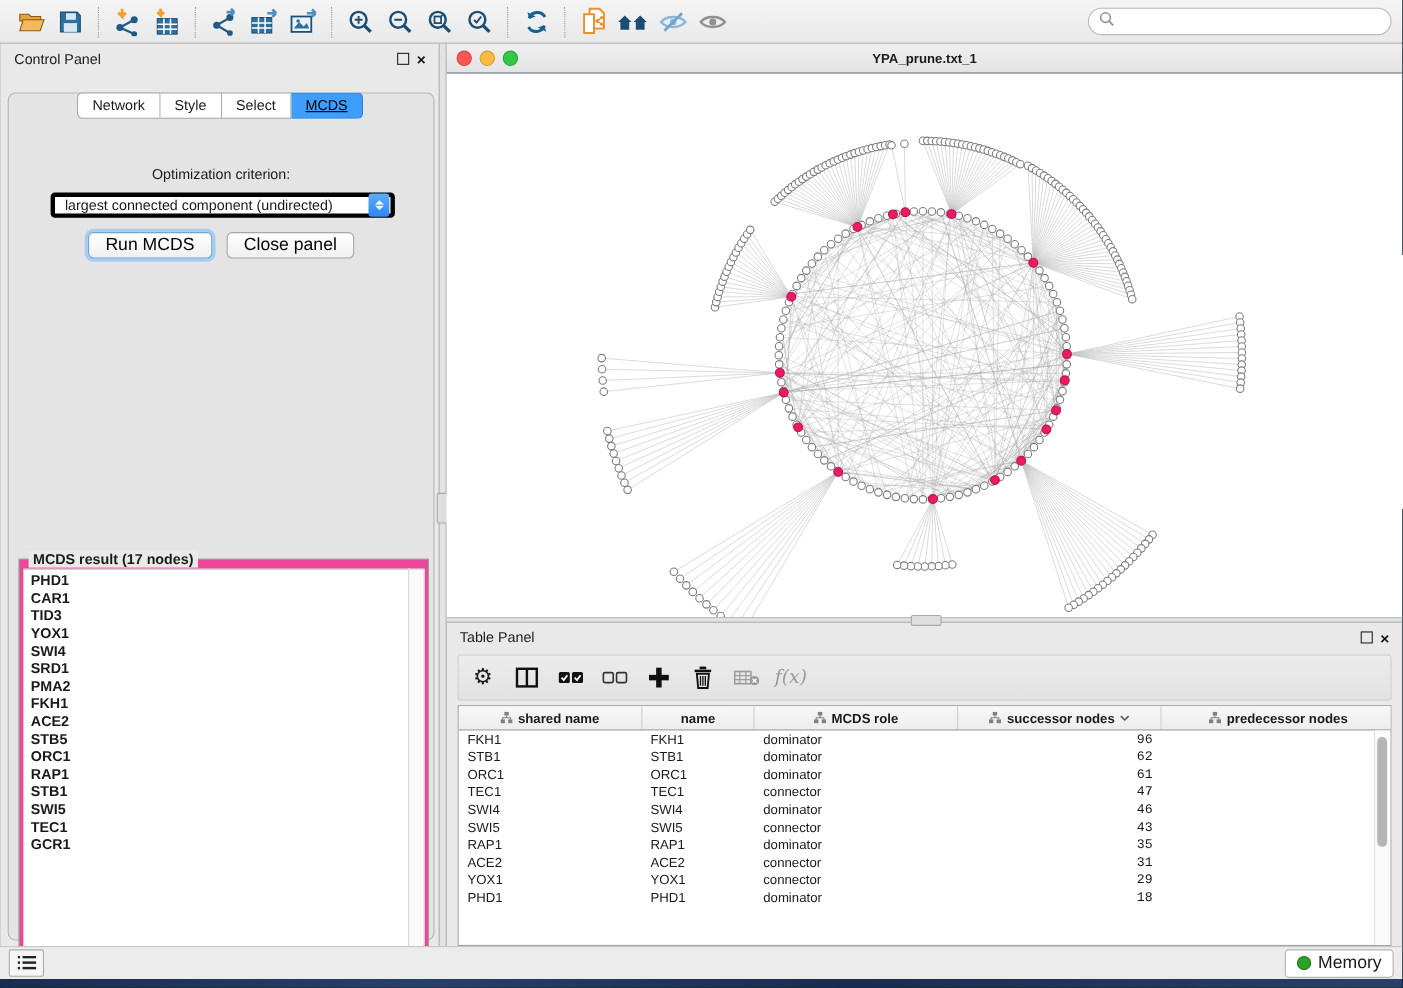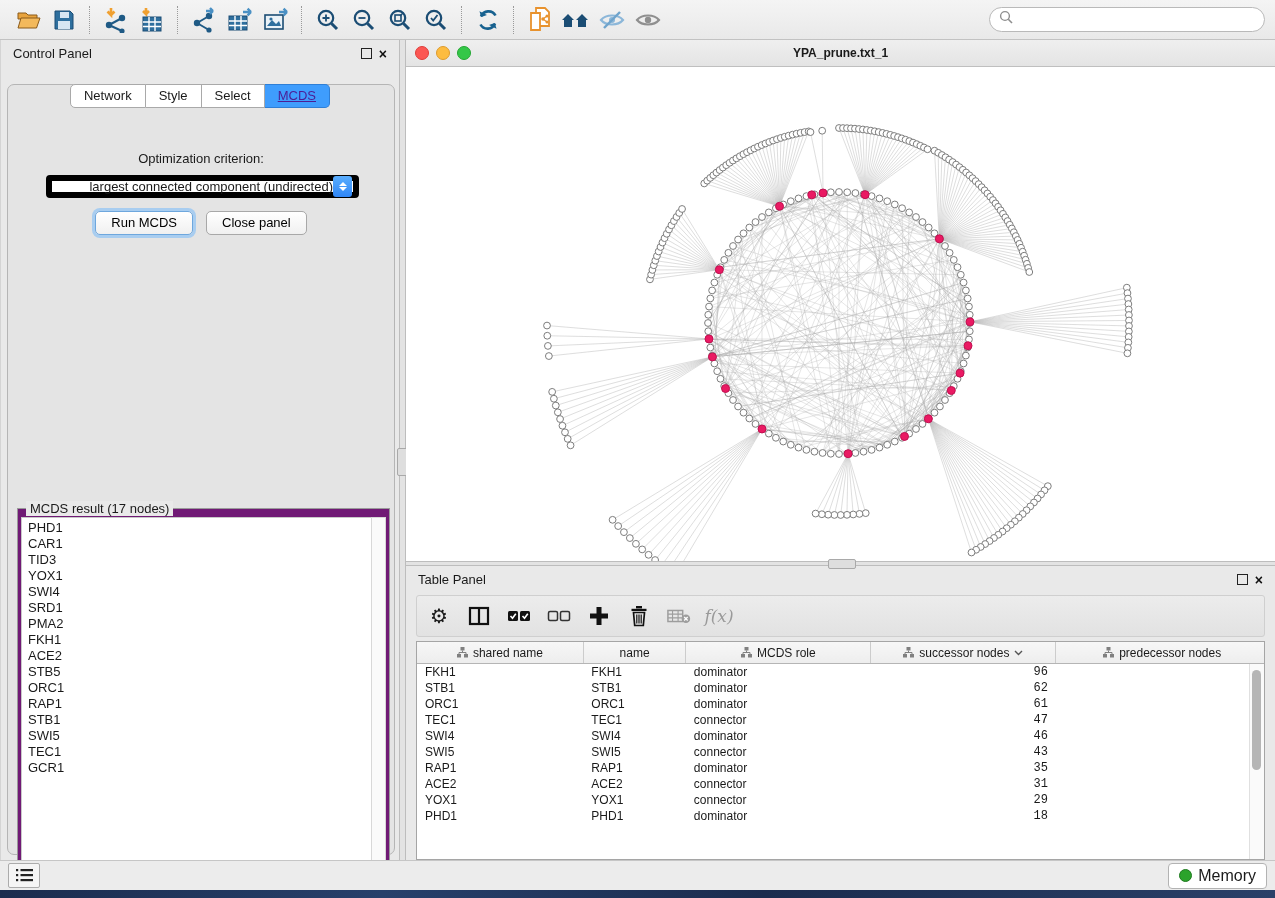--- a/index.html
+++ b/index.html
@@ -24,33 +24,33 @@
   
   .cp-header{height:27px;display:flex;align-items:center;padding:0 12px;font-size:13px;}
   .win-btns{margin-left:auto;display:flex;align-items:center;gap:7px;}
   .float-btn{width:9px;height:9px;border:1.6px solid #222;display:inline-block;}
   .close-btn{font-size:14px;font-weight:900;line-height:10px;color:#111;}
   .cp-tabs{position:absolute;left:0;top:32px;width:100%;display:flex;justify-content:center;z-index:3;margin-top:12px;}
   .seg{display:flex;}
   .seg .tab{background:#fff;border:1px solid #a9a9a9;border-left:none;padding:3px 13px;font-size:13px;line-height:16px;}
   .seg .tab:first-child{border-left:1px solid #a9a9a9;border-radius:5px 0 0 5px;}
   .seg .tab:last-child{border-radius:0 5px 5px 0;}
-  .seg .tab.sel{background:#3f9dfd;border-color:#2f7fd6;color:#4c1d95;text-decoration:underline;}
+  .seg .tab.sel{background:#3f9dfd;border-color:#2f7fd6;color:#000000;text-decoration:underline;}
   .cp-body{position:absolute;left:6px;top:44px;width:386px;height:769px;background:#e4e4e4;border:1px solid #b5b5b5;border-radius:7px;}
   .opt-label{position:absolute;left:0;top:66px;width:100%;text-align:center;font-size:13px;}
-  .dropdown{position:absolute;left:38px;top:90px;width:313px;height:23px;background:#fff;border:6px solid #000000;border-radius:4px;display:flex;align-items:center;box-sizing:border-box;text-align:right;}
+  .dropdown{position:absolute;left:38px;top:90px;width:313px;height:23px;background:#fff;border:4px solid #000000;border-radius:4px;display:flex;align-items:center;box-sizing:border-box;}
   .dropdown .dd-text{flex:1;font-size:13px;padding-left:9px;white-space:nowrap;overflow:hidden;}
   .dd-step{width:19px;height:21px;background:linear-gradient(180deg,#5aaefe,#2f86f7);border-radius:3px;margin-right:1px;display:flex;flex-direction:column;align-items:center;justify-content:center;gap:1px;}
   .dd-step i{display:block;width:0;height:0;border-left:4px solid transparent;border-right:4px solid transparent;}
   .dd-step .up{border-bottom:4px solid #fff;}
   .dd-step .dn{border-top:4px solid #fff;}
   .btn-row{position:absolute;left:0;top:126px;width:100%;display:flex;justify-content:center;gap:13px;}
-  .mac-btn{background:linear-gradient(180deg,#ffffff,#f0f0f0);border:1px solid #a8a8a8;border-radius:5px;padding:3px 15px;font-size:13px;line-height:16px;}
+  .mac-btn{background:linear-gradient(180deg,#ffffff,#f0f0f0);border:1px solid #a8a8a8;border-radius:5px;padding:3px 15px;font-size:16px;line-height:16px;}
   .mac-btn.focused{border-color:#6ea7dd;box-shadow:0 0 0 3px #a8cdf0;}
-  .mcds-group{position:absolute;left:9px;top:423px;width:371px;height:371px;border:1px solid #9a9a9a;background:#701a75;}
+  .mcds-group{position:absolute;left:9px;top:423px;width:371px;height:371px;border:1px solid #9a9a9a;background:#ec4899;font-weight:bold;}
   .mcds-legend{position:absolute;left:8px;top:-8px;background:#e9e9e9;padding:0 4px;font-size:13px;}
   .mcds-list{position:absolute;left:3px;top:8px;right:16px;bottom:3px;background:#fff;border:1px solid #c9c9c9;padding:2px 0 0 6px;overflow:hidden;}
   .mcds-list div{font-size:13px;line-height:16px;}
   .mcds-scroll{position:absolute;right:3px;top:8px;width:13px;bottom:3px;background:#fafafa;border:1px solid #d8d8d8;}
 
   
   .net-titlebar{height:26px;background:linear-gradient(180deg,#efefef,#e4e4e4);border-bottom:1px solid #bfbfbf;position:relative;display:flex;align-items:center;justify-content:center;flex:0 0 auto;}
   .lights{position:absolute;left:9px;top:0;height:26px;display:flex;align-items:center;gap:7px;}
   .light{width:12px;height:12px;border-radius:50%;}
   .light.red{background:#fc5753;border:1px solid #df3e3a;}
@@ -64,21 +64,21 @@
   
   .table-panel{flex:1;background:#e9e9e9;display:flex;flex-direction:column;min-height:0;}
   .tp-header{height:27px;display:flex;align-items:center;padding:0 12px;font-size:13px;flex:0 0 auto;}
   .tp-toolbar{height:40px;margin:2px 10px 4px 10px;background:linear-gradient(180deg,#ececec,#e2e2e2);border:1px solid #cfcfcf;border-radius:3px;display:flex;align-items:center;padding:0 10px;gap:16px;flex:0 0 auto;}
   .tp-toolbar .ic{display:flex;align-items:center;justify-content:center;width:24px;height:24px;}
   .gear-glyph{font-size:20px;line-height:20px;color:#1a1a1a;}
   .fx{font-family:"DejaVu Serif",serif;font-style:italic;font-size:17px;color:#9a9a9a;}
   .tbl-wrap{margin:0 10px;background:#fff;border:1px solid #a5a5a5;flex:1;position:relative;overflow:hidden;}
   table.node-table{border-collapse:collapse;width:852px;table-layout:fixed;}
   table.node-table th{height:21px;background:linear-gradient(180deg,#f7f7f7,#ededed);border-right:1px solid #cccccc;border-bottom:1px solid #b5b5b5;font-weight:normal;font-size:12px;text-align:center;padding:0 4px;white-space:nowrap;overflow:hidden;}
-  table.node-table th .th-inner{display:flex;align-items:center;justify-content:center;gap:5px;}
+  table.node-table th .th-inner{display:flex;align-items:center;justify-content:center;gap:5px;font-weight:bold;}
   table.node-table td{height:16px;font-size:12px;padding:0 8px;white-space:nowrap;overflow:hidden;}
   td.num{text-align:right;font-family:Liberation Mono, monospace;}
   .tbl-scroll{position:absolute;right:0;top:22px;width:14px;bottom:0;background:#fafafa;border-left:1px solid #e0e0e0;}
   .tbl-thumb{position:absolute;left:2px;top:6px;width:9px;height:100px;background:#b5b5b5;border-radius:5px;}
   .tp-tabs{height:33px;display:flex;align-items:center;justify-content:center;flex:0 0 auto;}
 
   
   .statusbar{position:absolute;left:0;top:860px;width:1275px;height:30px;background:#ececec;border-top:1px solid #c6c6c6;display:flex;align-items:center;padding:0 8px;box-sizing:border-box;}
   .stat-btn{width:30px;height:23px;background:#f5f5f5;border:1px solid #ababab;border-radius:2px;display:flex;align-items:center;justify-content:center;}
   .mem-btn{margin-left:auto;height:24px;background:#fff;border:1px solid #b3b3b3;border-radius:4px;display:flex;align-items:center;gap:6px;padding:0 10px;font-size:16px;}

